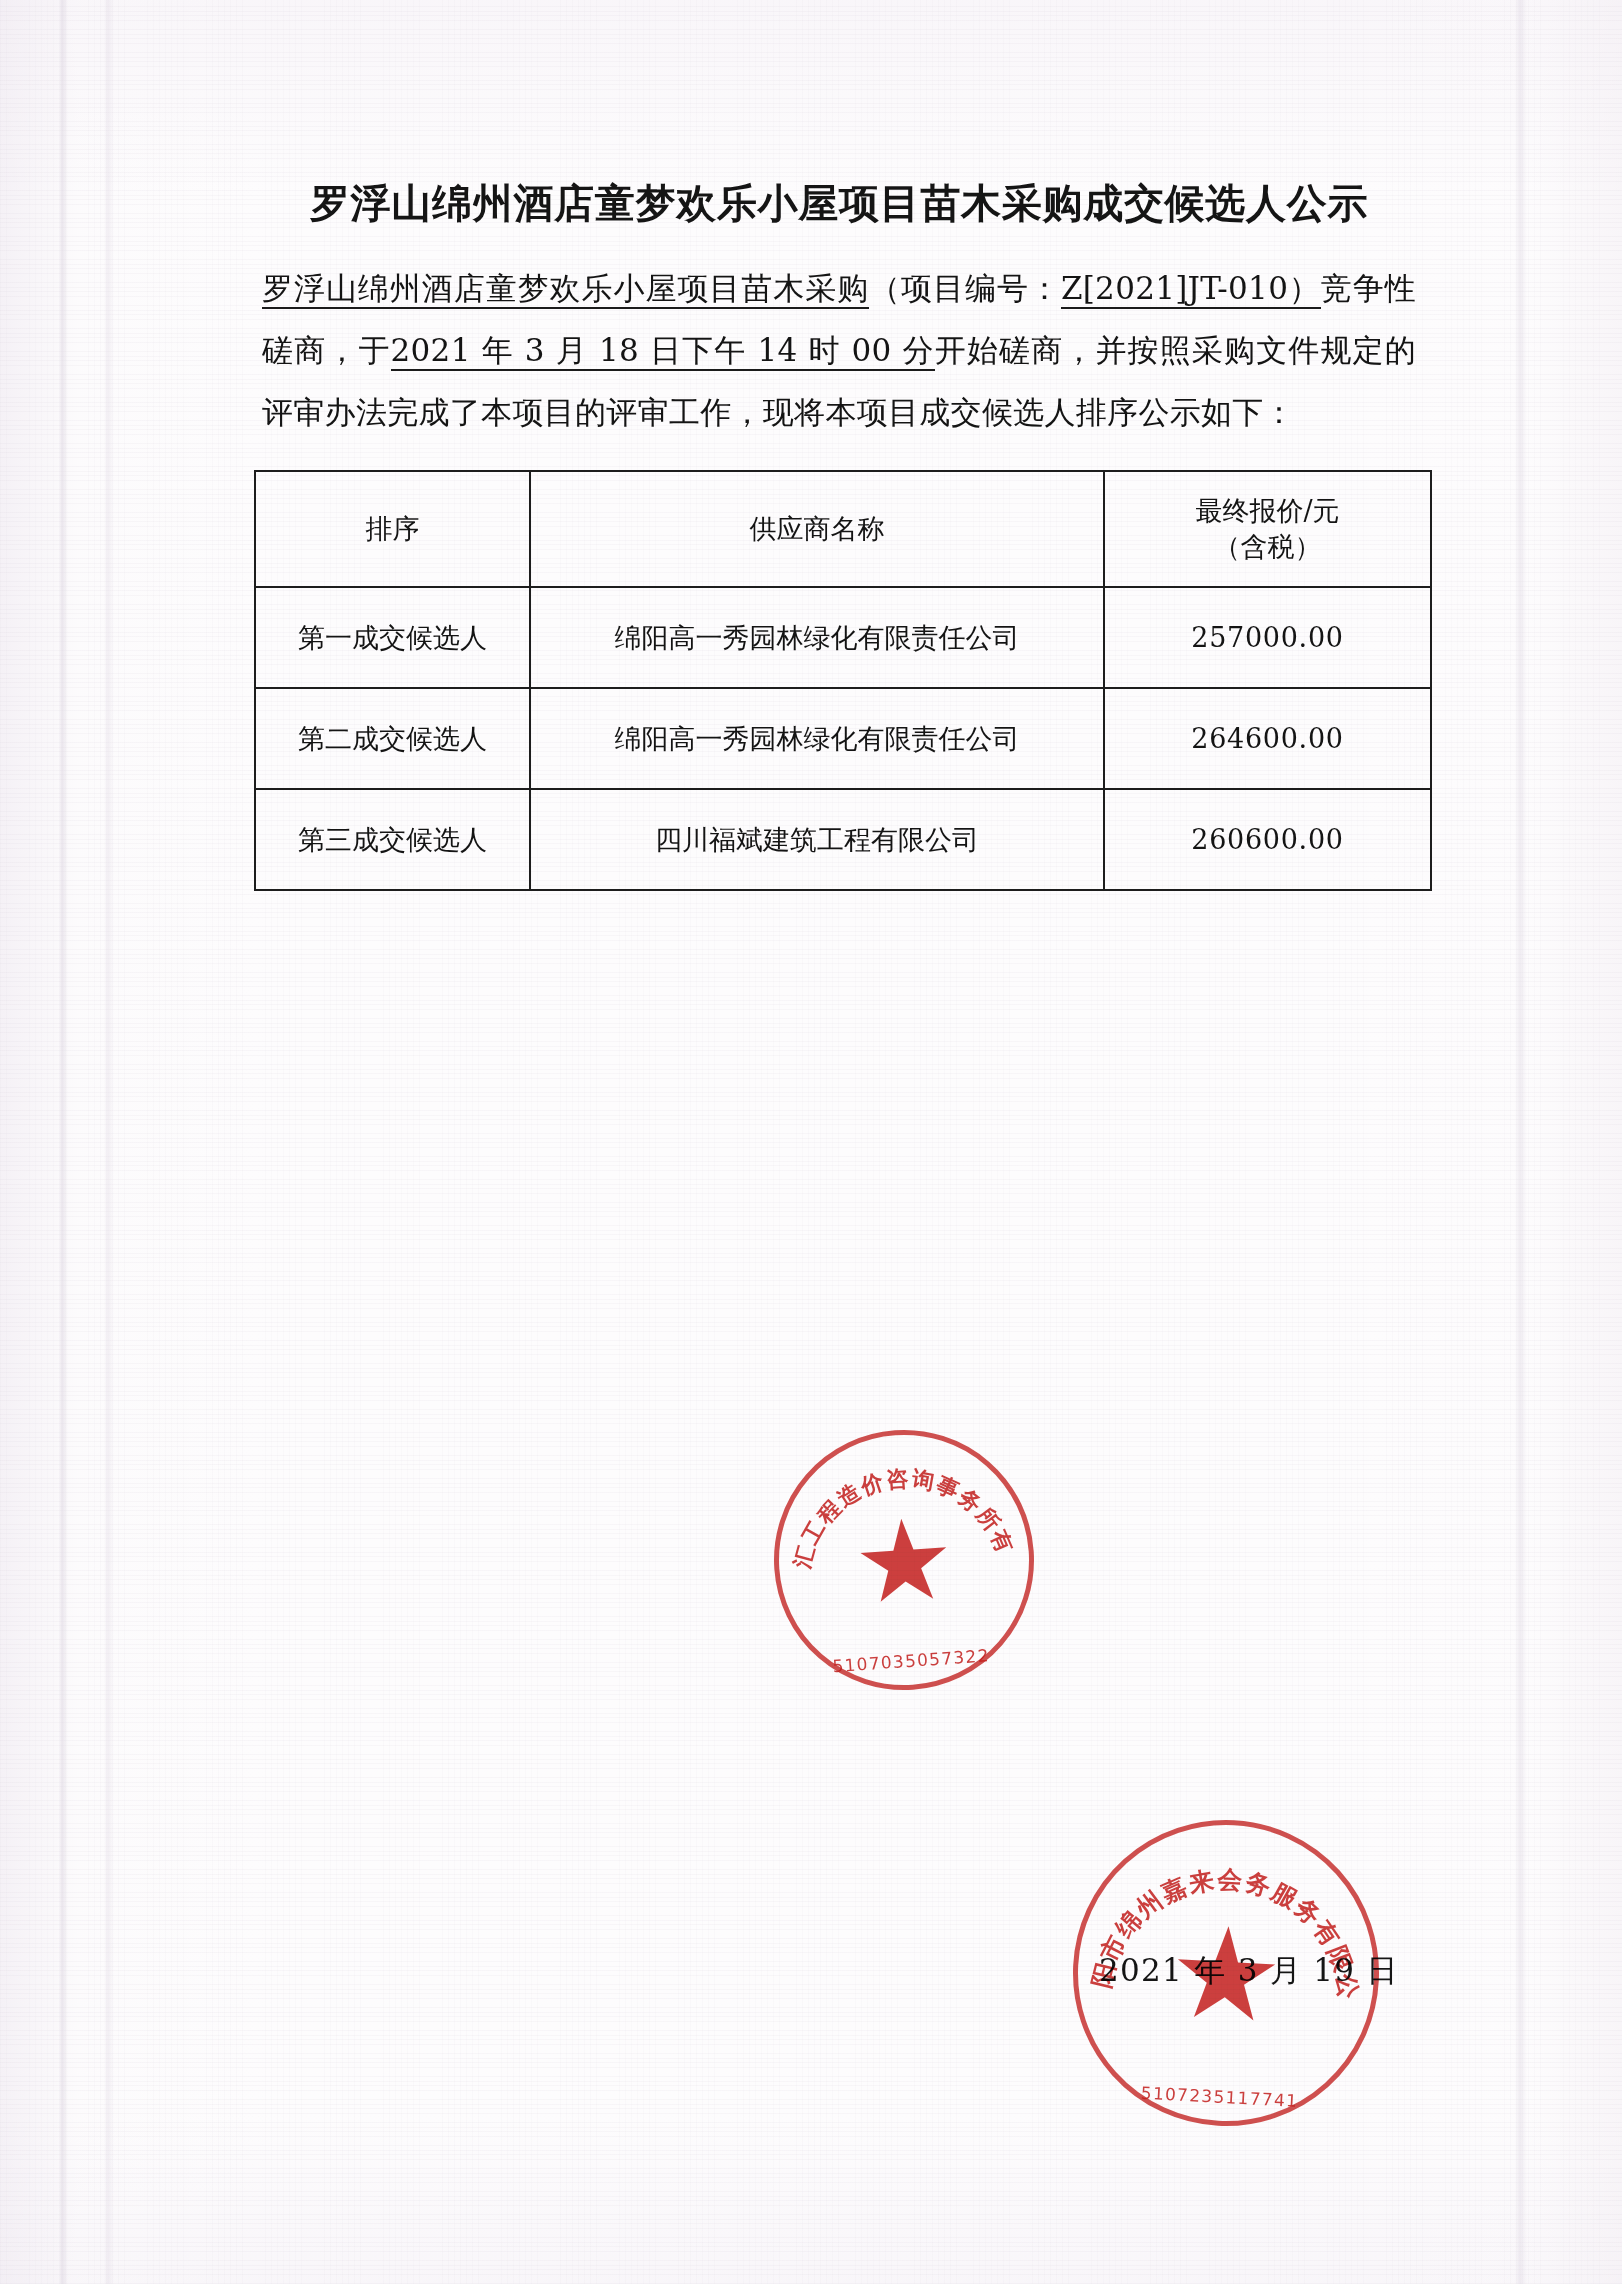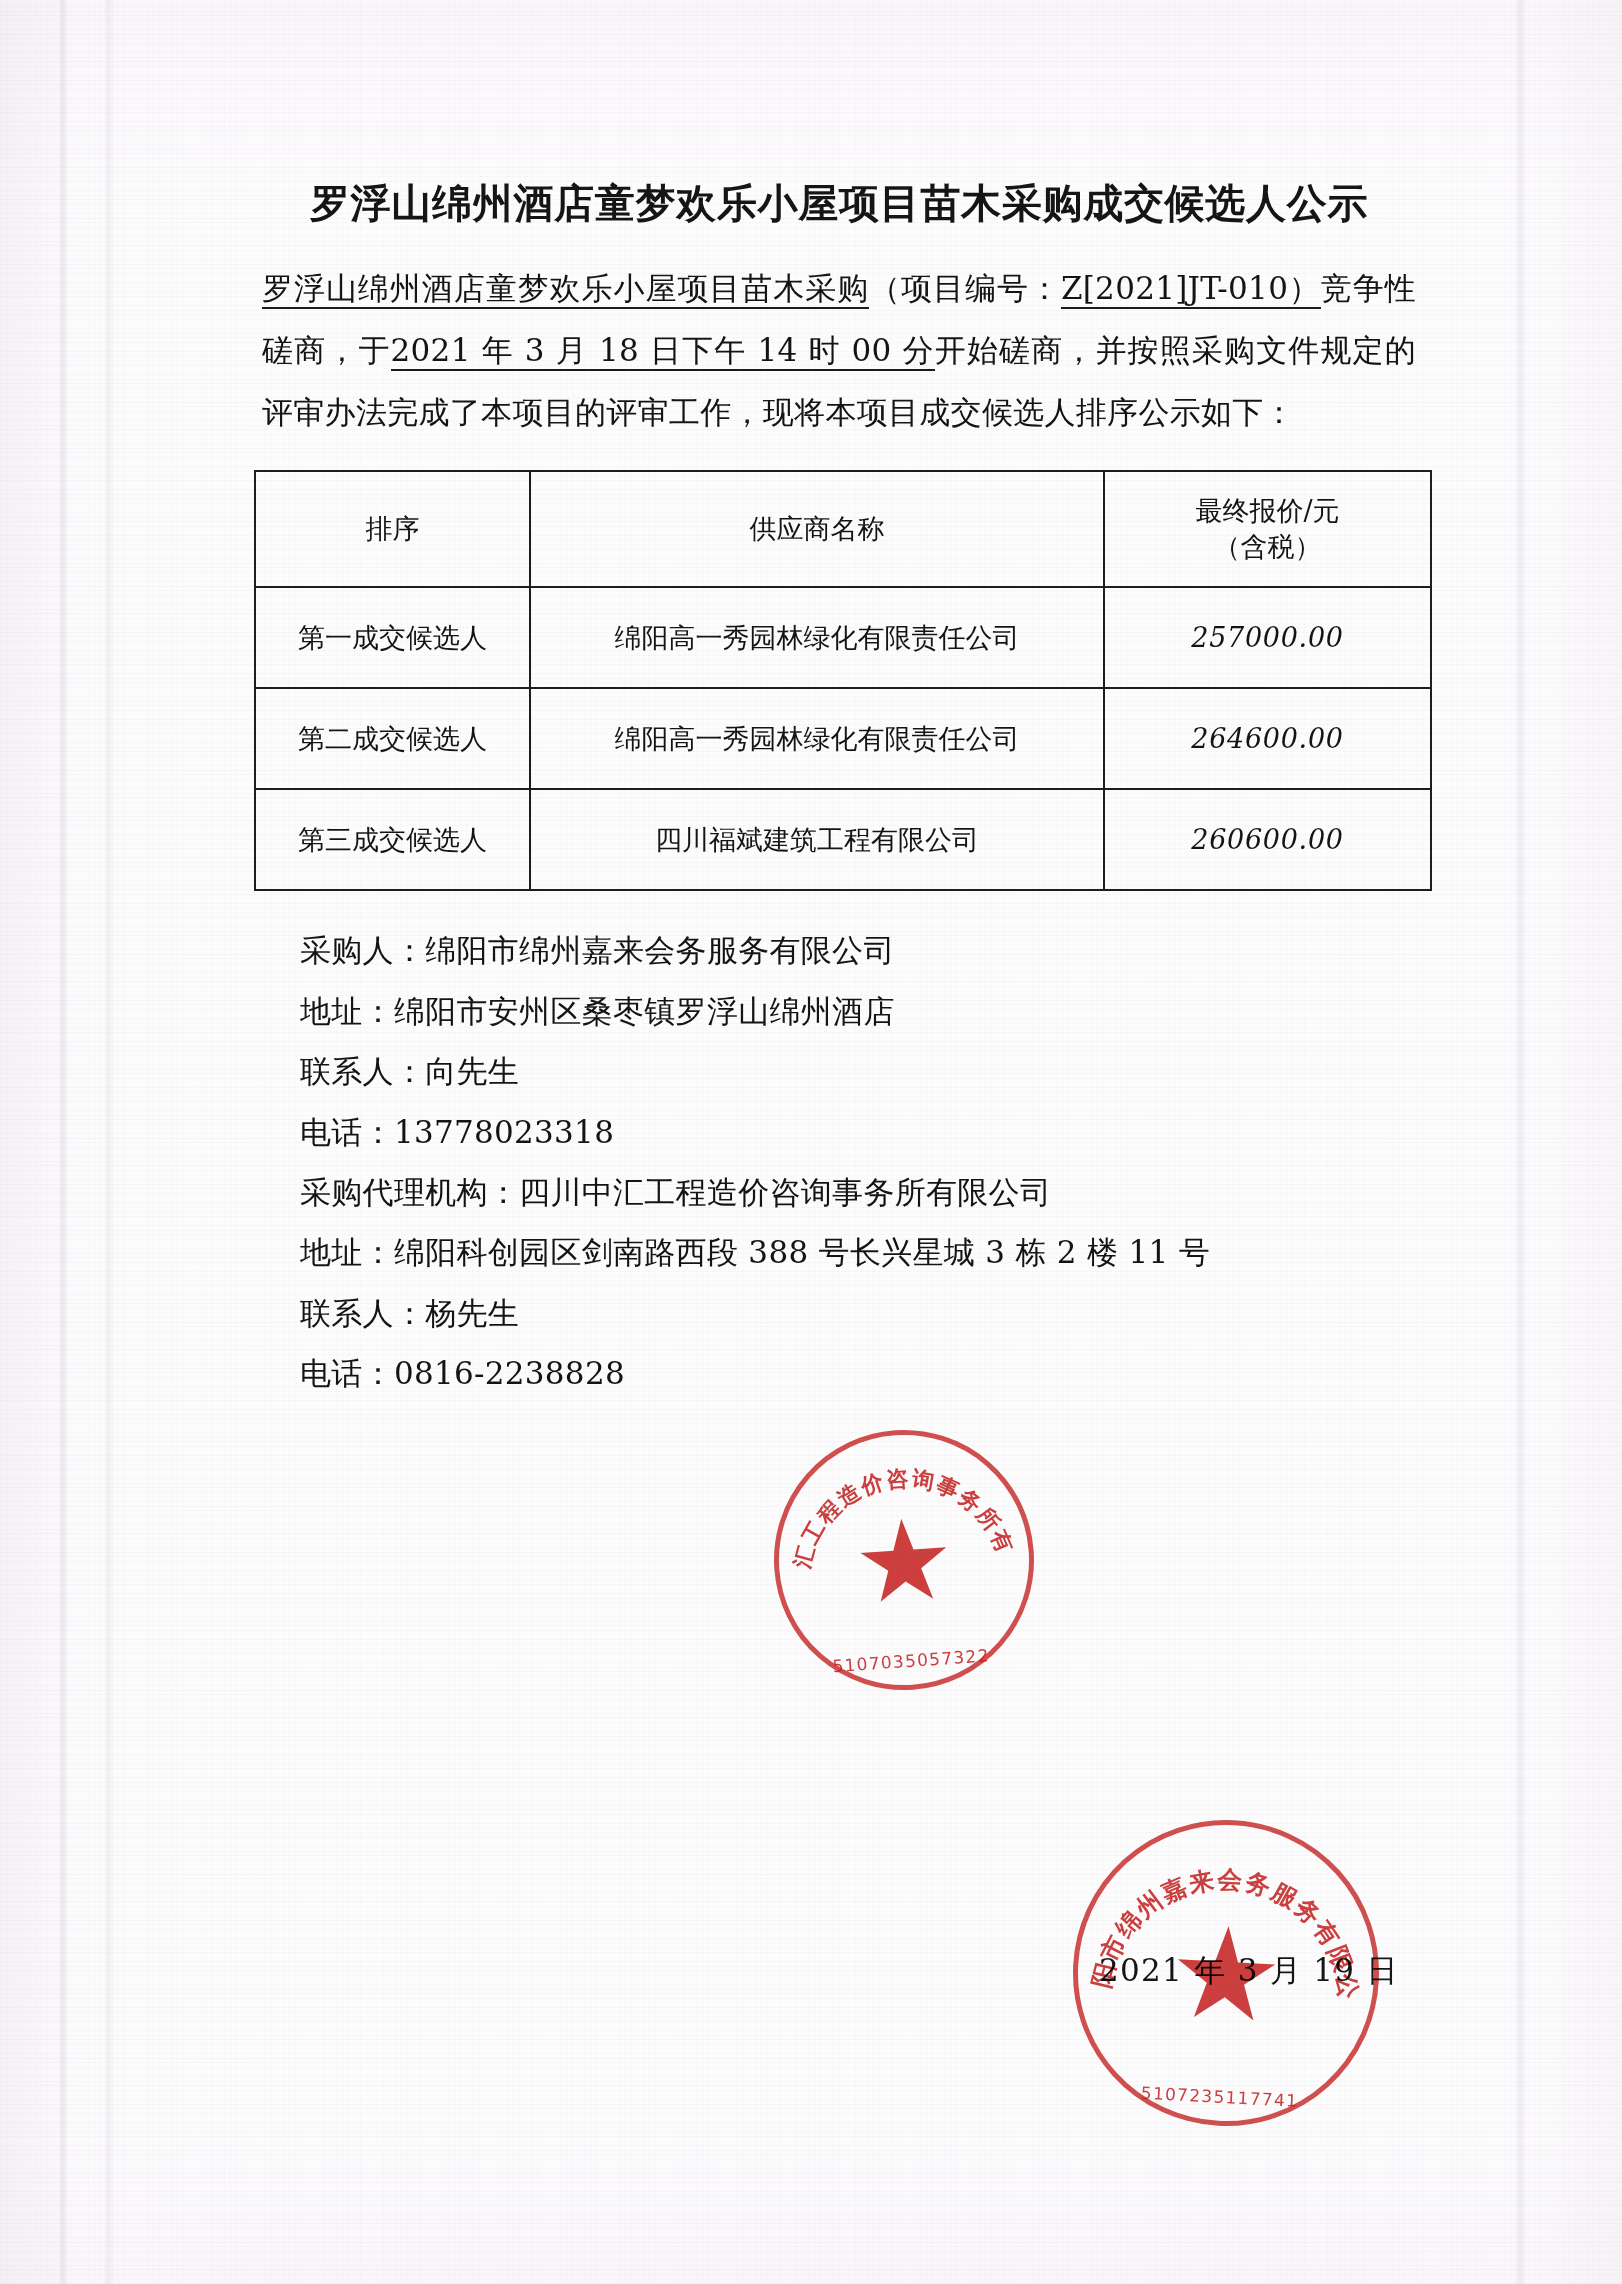--- a/index.html
+++ b/index.html
@@ -88,21 +88,21 @@
     font-family:"DejaVu Serif","Liberation Serif",serif;
   }
   table.result th{
     height:114px;
     font-weight:normal;
   }
   .col-rank{width:273px;}
   .col-name{width:572px;}
   .col-price{width:325px;}
   .th2{line-height:1.35;border-radius:16px;}
-  .price{ font-family:"DejaVu Serif","Liberation Serif",serif; letter-spacing:0.7px;font-style:italic;}
+  .price{ font-family:"DejaVu Serif","Liberation Serif",serif; letter-spacing:0.7px;}
   .info-list{
     margin-top:29px;
   }
   .info-line{
     font-size:31px;
     line-height:1.95;
     color:#141414;
     padding-left:46px;
     letter-spacing:0.3px;
     white-space:nowrap;
@@ -205,30 +205,20 @@
           <td class="price">264600.00</td>
         </tr>
         <tr>
           <td>第三成交候选人</td>
           <td>四川福斌建筑工程有限公司</td>
           <td class="price">260600.00</td>
         </tr>
       </tbody>
     </table>
 
-    <div class="info-list">
-      <div class="info-line">采购人：绵阳市绵州嘉来会务服务有限公司</div>
-      <div class="info-line">地址：绵阳市安州区桑枣镇罗浮山绵州酒店</div>
-      <div class="info-line">联系人：向先生</div>
-      <div class="info-line">电话：13778023318</div>
-      <div class="info-line">采购代理机构：四川中汇工程造价咨询事务所有限公司</div>
-      <div class="info-line">地址：绵阳科创园区剑南路西段 388 号长兴星城 3 栋 2 楼 11 号</div>
-      <div class="info-line">联系人：杨先生</div>
-      <div class="info-line">电话：0816-2238828</div>
-    </div>
 
   </div>
 
   <div class="date-line">2021 年 3 月 19 日</div>
 </div>
 
 <div class="stamp" id="stamp1">
   <div class="ring"></div>
   <svg class="arc" viewBox="0 0 400 400">
     <defs>

